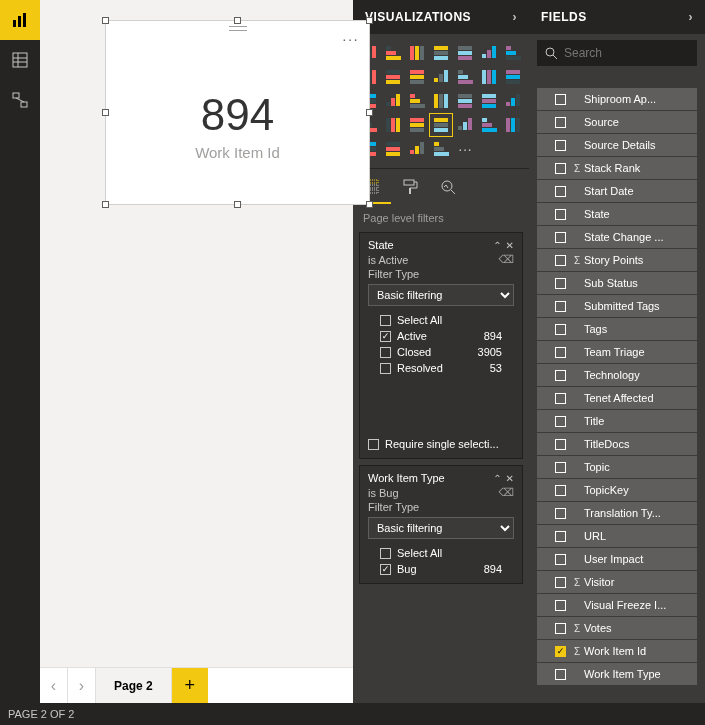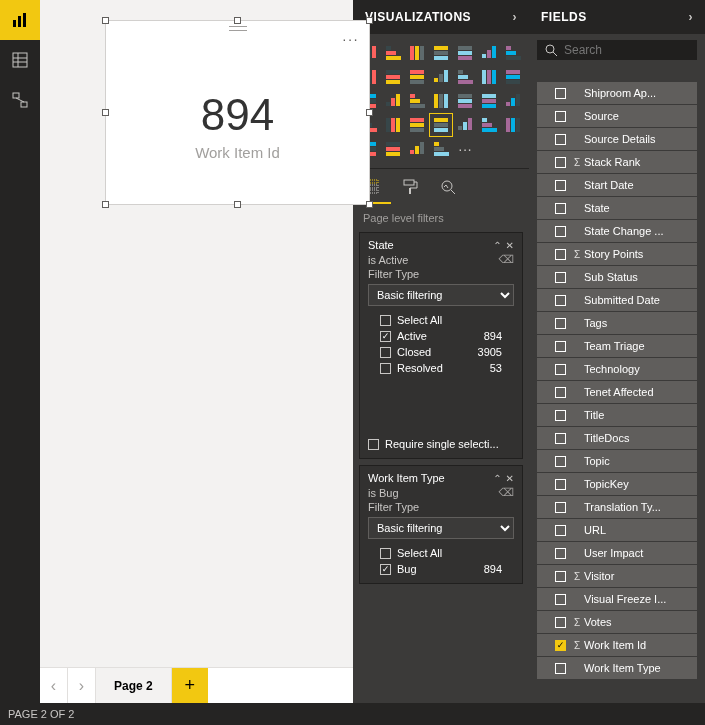--- a/index.html
+++ b/index.html
@@ -58,21 +58,21 @@
   .filter-opt { display:flex; justify-content:space-between; padding:2px 12px; color:#fff; }
   .filter-opt .chk { display:flex; align-items:center; gap:6px; }
   .filter-opt .chk .box { width:11px; height:11px; border:1px solid #c8c6c4; display:flex; align-items:center; justify-content:center; font-size:9px; color:#fff; }
   .filter-opt .chk .box.checked::after { content:'✓'; }
   .req-row { display:flex; align-items:center; gap:6px; margin-top:60px; color:#fff; font-size:11px; padding:2px 0;}
   .req-row .box { width:11px; height:11px; border:1px solid #c8c6c4; }
   
   
   .fields-pane { width:176px; background:#3b3a39; color:#c8c6c4; display:flex; flex-direction:column; }
   .search-row { padding:6px 8px; }
-  .search-box { display:flex; align-items:center; gap:6px; background:#201f1e; height:20px; padding:0 8px; }
+  .search-box { display:flex; align-items:center; gap:6px; background:#201f1e; height:26px; padding:0 8px; }
   .search-box input { flex:1; background:transparent; border:none; outline:none; color:#c8c6c4; font-size:12px; }
   .fields-list { flex:1; overflow-y:auto; padding:16px 8px 8px 8px; }
   .field-row { display:flex; align-items:center; height:22px; background:#605e5c; margin-bottom:1px; padding:0 4px; font-size:11px; color:#fff; }
   .field-row .fbox { width:11px; height:11px; border:1px solid #fff; margin:0 6px 0 6px; display:flex; align-items:center; justify-content:center; font-size:9px; background:#605e5c;}
   .field-row .fbox.checked { background:#f2c811; border-color:#f2c811; color:#000; }
   .field-row .fbox.checked::after{content:'✓';}
   .field-row .sigma { width:10px; text-align:center; color:#e1dfdd; font-size:10px; }
   .field-row .flabel { flex:1; white-space:nowrap; overflow:hidden; text-overflow:ellipsis; padding-left:2px;}
   .field-row .findent { width:8px; }
   .eraser { font-size:11px; color:#a19f9d; cursor:pointer; }
@@ -531,21 +531,21 @@
         <div class="field-row">
           <span class="findent"></span>
           <span class="fbox"></span>
           <span class="sigma"></span>
           <span class="flabel">Sub Status</span>
         </div>
         <div class="field-row">
           <span class="findent"></span>
           <span class="fbox"></span>
           <span class="sigma"></span>
-          <span class="flabel">Submitted Date</span>
+          <span class="flabel">Submitted Tags</span>
         </div>
         <div class="field-row">
           <span class="findent"></span>
           <span class="fbox"></span>
           <span class="sigma"></span>
           <span class="flabel">Tags</span>
         </div>
         <div class="field-row">
           <span class="findent"></span>
           <span class="fbox"></span>

